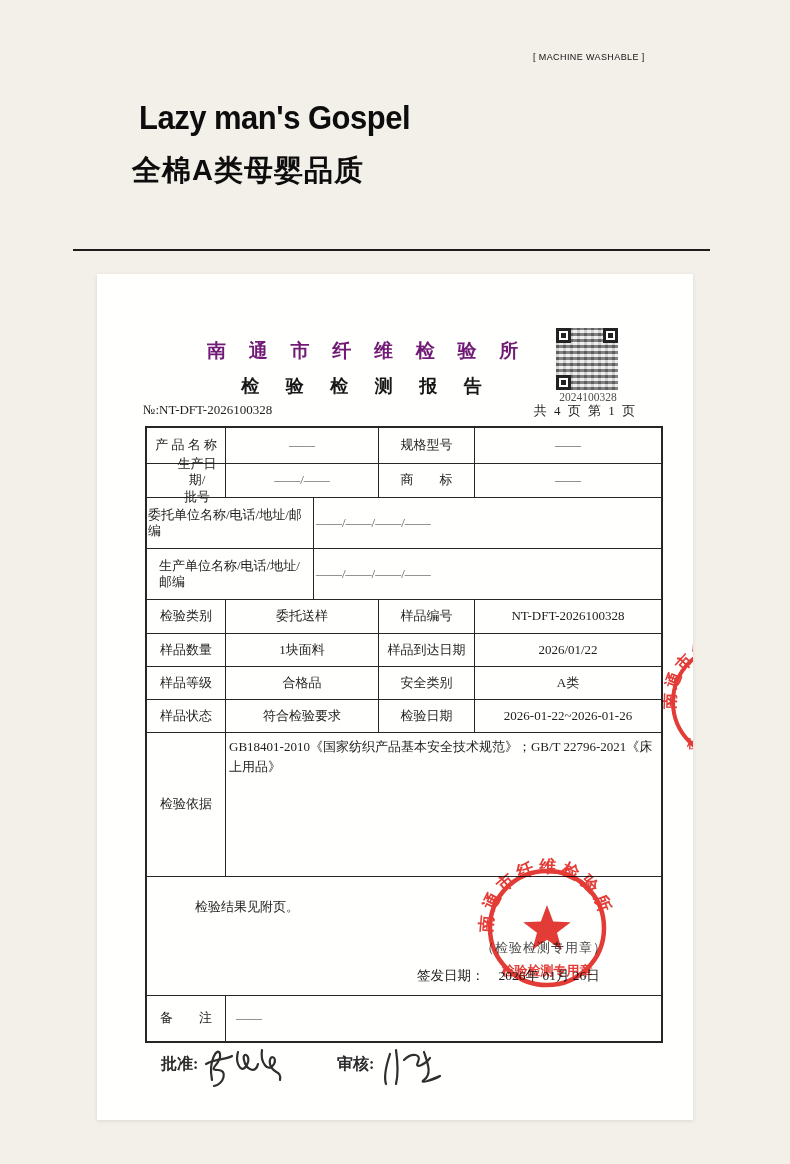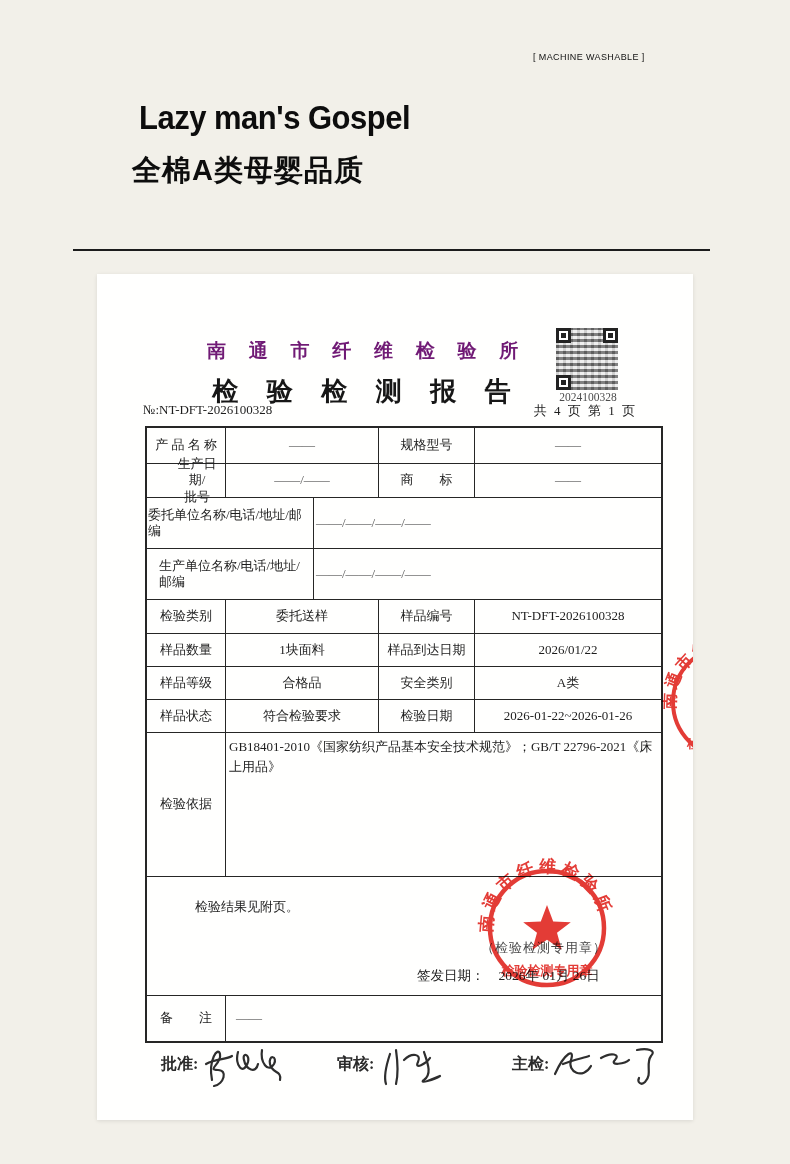--- a/index.html
+++ b/index.html
@@ -31,21 +31,21 @@
     background:#fffffe;box-shadow:0 1px 4px rgba(0,0,0,.10);
     overflow:hidden;
     font-family:"Liberation Serif","DejaVu Serif",serif;color:#1d1d1d;
   }
   .org-name{
     position:absolute;left:0;top:64px;width:540px;text-align:center;
     font-size:19px;font-weight:bold;letter-spacing:9px;color:#701a75;
   }
   .report-title{
     position:absolute;left:0;top:100px;width:540px;text-align:center;
-    font-size:26px;font-weight:bold;letter-spacing:11px;color:#171717;
+    font-size:18px;font-weight:bold;letter-spacing:11px;color:#171717;
   }
   .report-no{position:absolute;left:46px;top:128px;font-size:13px;}
   .page-info{position:absolute;right:56px;top:128px;font-size:13px;letter-spacing:2px;}
   
   .qr{
     position:absolute;left:459px;top:54px;width:62px;height:62px;
     background:
       repeating-linear-gradient(0deg, rgba(60,60,60,.55) 0 3px, rgba(255,255,255,.6) 3px 6px),
       repeating-linear-gradient(90deg, #8a8a8a 0 3px, #d8d8d8 3px 7px);
     filter:blur(.6px);
@@ -211,26 +211,15 @@
       <span class="sig-label">审核:</span>
       <svg width="80" height="52" viewBox="0 0 80 52">
         <g fill="none" stroke="#2e2e2e" stroke-width="2.2" stroke-linecap="round">
           <path d="M16,14 C12,26 10,38 12,44"></path>
           <path d="M22,10 C24,24 24,36 22,44"></path>
           <path d="M30,20 C38,12 48,14 44,22 C40,30 52,24 56,18"></path>
           <path d="M50,12 C54,24 58,34 50,40 C44,44 60,40 66,36"></path>
         </g>
       </svg>
     </div>
-    <div class="sig-group sg3">
-      <span class="sig-label">主检:</span>
-      <svg width="120" height="54" viewBox="0 0 120 54">
-        <g fill="none" stroke="#2e2e2e" stroke-width="2.2" stroke-linecap="round">
-          <path d="M6,34 C16,12 26,8 22,20 C18,32 34,40 42,26"></path>
-          <path d="M14,24 C24,20 34,18 40,16"></path>
-          <path d="M52,18 C62,12 72,14 66,20 C60,26 76,24 80,20"></path>
-          <path d="M88,10 C98,8 108,10 102,16 C96,24 104,34 96,42 C92,46 88,42 90,38"></path>
-        </g>
-      </svg>
-    </div>
   </div>
 
 </div>
 
 </body></html>

